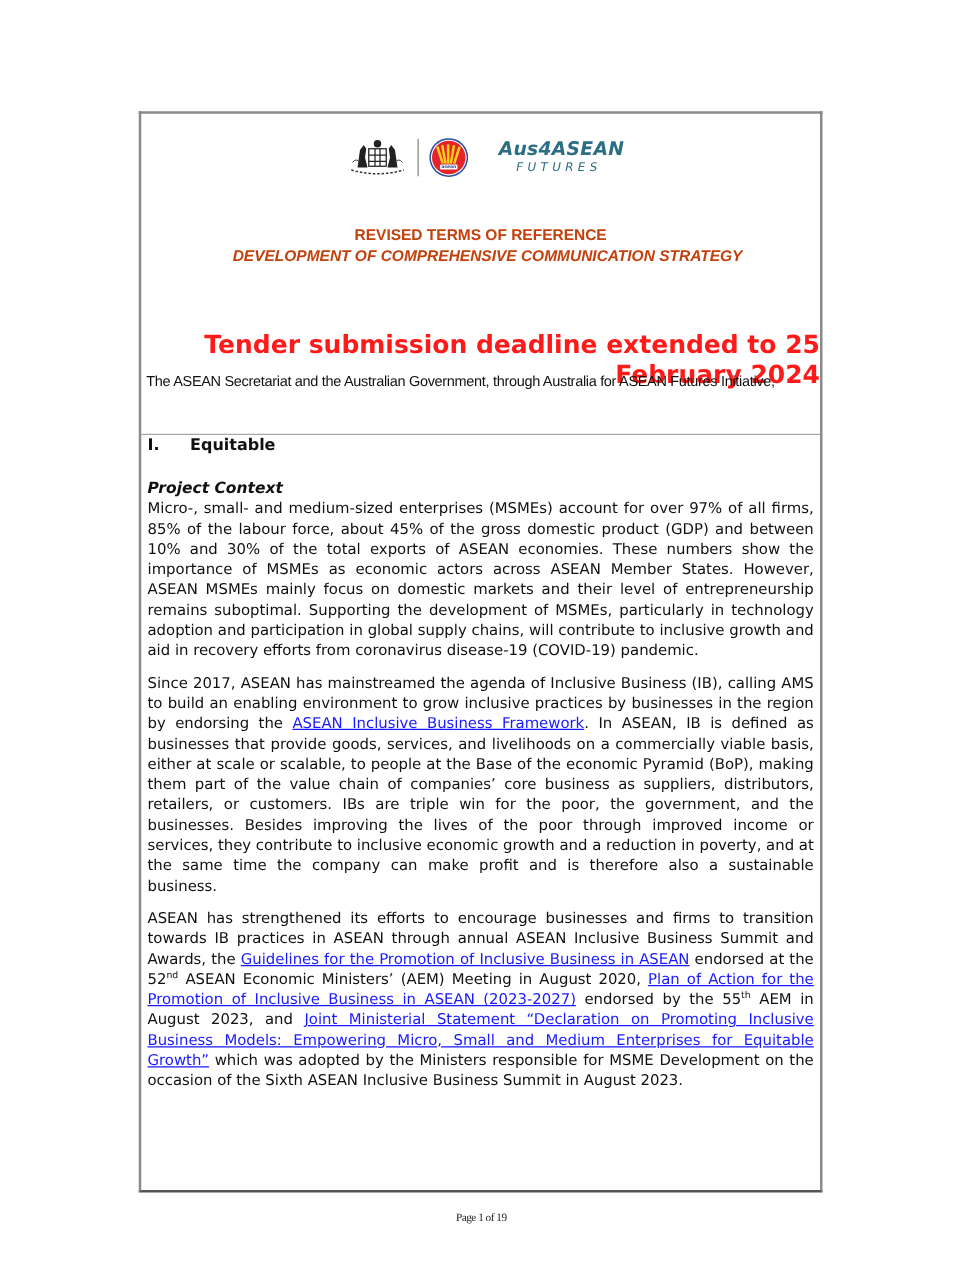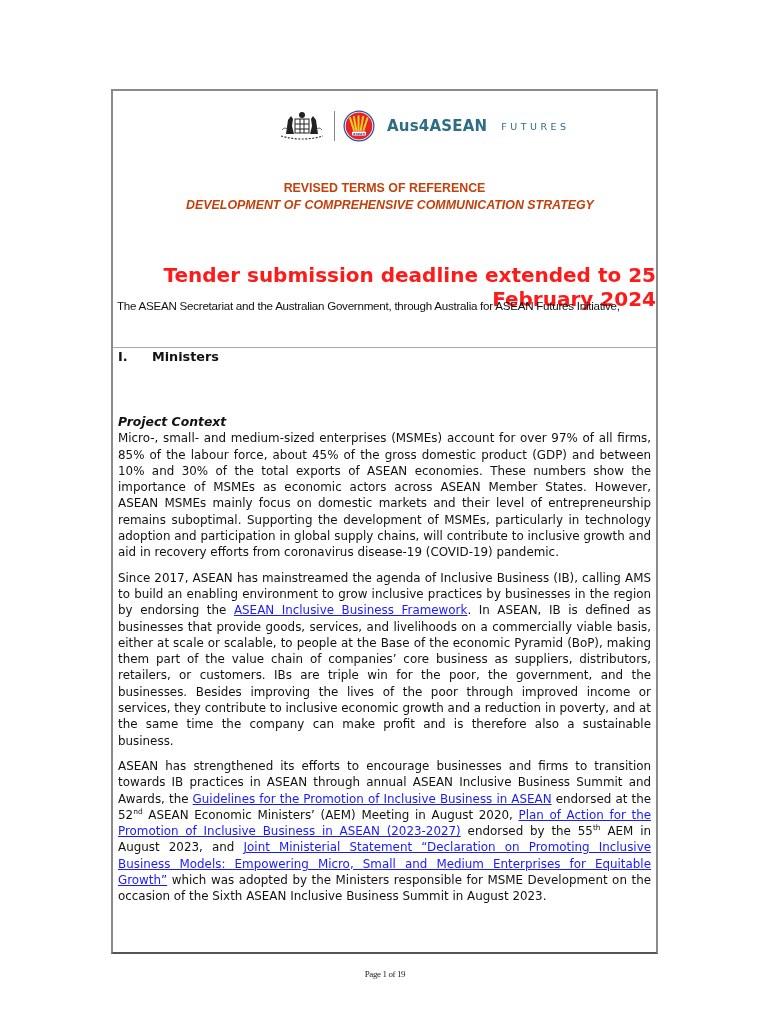--- a/index.html
+++ b/index.html
@@ -7,34 +7,34 @@
   .page-box {
     position:absolute; left:111px; top:89px; width:547px; height:865px;
     border-top:2px solid #8a8a8a; border-left:2px solid #8a8a8a;
     border-right:2px solid #8a8a8a; border-bottom:2px solid #555;
     box-sizing:border-box;
   }
   .logo-row { position:absolute; left:165px; top:15px; height:40px; display:flex; align-items:center; }
   .crest { width:48px; height:36px; }
   .logo-sep { width:1px; height:30px; background:#888; margin:0 8px 0 8px; }
   .asean-emblem { width:32px; height:32px; }
-  .brand { margin-left:12px; display:flex; flex-direction:row; line-height:1; }
+  .brand { margin-left:24px; display:flex; flex-direction:column; line-height:1;font-style:italic; }
   .brand-main { font-family:"DejaVu Sans", sans-serif; font-weight:bold; font-size:15px; color:#2c6e83; letter-spacing:0.2px; }
   .brand-sub { font-family:"DejaVu Sans", sans-serif; font-size:9.5px; color:#2c6e83; letter-spacing:3.5px; margin-top:3px; padding-left:14px; }
 
   .title-block { position:absolute; left:0; right:0; top:89px; text-align:center; font-family:"Liberation Sans", sans-serif; font-weight:bold; font-size:12.4px; line-height:17px; color:#c2410c; }
   .title-block .it { font-style:italic;margin-left:11px; }
   .deadline { position:absolute; left:0; right:0; top:172px; text-align:right; font-family:"DejaVu Sans", sans-serif; font-weight:bold; font-size:20px; color:#ff1a1a; }
   .invite { position:absolute; left:4px; right:4px; top:206px; text-align:left; font-family:"Liberation Sans", sans-serif; font-size:11.6px; line-height:17px; color:#111; letter-spacing:-0.25px; }
   .divider { position:absolute; left:0; right:0; top:256px; height:1px; background:#a8a8a8; }
 
   .section-head { position:absolute; left:5px; top:258px; font-family:"DejaVu Sans", sans-serif; font-weight:bold; font-size:12.8px; }
   .section-head .num { display:inline-block; width:34px; }
 
-  .body { position:absolute; left:5px; right:5px; top:291px; font-family:"DejaVu Sans", sans-serif; font-size:11.9px; line-height:16.3px; color:#111;margin-top:32px; }
+  .body { position:absolute; left:5px; right:5px; top:291px; font-family:"DejaVu Sans", sans-serif; font-size:11.9px; line-height:16.3px; color:#111; }
   .body p { margin:0 0 9px 0; text-align:justify; }
   .subhead { font-weight:bold; font-style:italic; font-size:12.4px; display:block; }
   a.link { color:#1a1aff; text-decoration:underline; }
   sup { font-size:7.5px; line-height:0; vertical-align:super; }
 
   .footer { position:absolute; left:0; width:770px; top:969px; text-align:center; font-family:Liberation Serif, serif; font-size:9px; color:#222; letter-spacing:-0.4px; }
 </style>
 </head>
 <body>
 
@@ -83,21 +83,21 @@
 
   <div class="deadline">Tender submission deadline extended to 25 February 2024</div>
 
   <div class="invite">
     <div>The ASEAN Secretariat and the Australian Government, through Australia for ASEAN Futures Initiative,</div>
   </div>
 
   <div class="divider"></div>
 
   <div class="section-head">
-    <span class="num">I.</span><span>Ministers</span>
+    <span class="num">I.</span><span>Equitable</span>
   </div>
 
   <div class="body">
     <span class="subhead">Project Context</span>
     <p>Micro-, small- and medium-sized enterprises (MSMEs) account for over 97% of all firms, 85% of the labour force, about 45% of the gross domestic product (GDP) and between 10% and 30% of the total exports of ASEAN economies. These numbers show the importance of MSMEs as economic actors across ASEAN Member States. However, ASEAN MSMEs mainly focus on domestic markets and their level of entrepreneurship remains suboptimal.  Supporting the development of MSMEs, particularly in technology adoption and participation in global supply chains, will contribute to inclusive growth and aid in recovery efforts from coronavirus disease-19 (COVID-19) pandemic.</p>
     <p><span>Since 2017, ASEAN has mainstreamed the agenda of Inclusive Business (IB), calling AMS to build an enabling environment to grow inclusive practices by businesses in the region by endorsing the </span><a class="link">ASEAN Inclusive Business Framework</a><span>. In ASEAN, IB is defined as businesses that provide goods, services, and livelihoods on a commercially viable basis, either at scale or scalable, to people at the Base of the economic Pyramid (BoP), making them part of the value chain of companies’ core business as suppliers, distributors, retailers, or customers. IBs are triple win for the poor, the government, and the businesses. Besides improving the lives of the poor through improved income or services, they contribute to inclusive economic growth and a reduction in poverty, and at the same time the company can make profit and is therefore also a sustainable business.</span></p>
     <p><span>ASEAN has strengthened its efforts to encourage businesses and firms to transition towards IB practices in ASEAN through annual ASEAN Inclusive Business Summit and Awards, the </span><a class="link">Guidelines for the Promotion of Inclusive Business in ASEAN</a><span> endorsed at the 52</span><sup>nd</sup><span> ASEAN Economic Ministers’ (AEM) Meeting in August 2020, </span><a class="link">Plan of Action for the Promotion of Inclusive Business in ASEAN (2023-2027)</a><span> endorsed by the 55</span><sup>th</sup><span> AEM in August 2023, and </span><a class="link">Joint Ministerial Statement “Declaration on Promoting Inclusive Business Models: Empowering Micro, Small and Medium Enterprises for Equitable Growth”</a><span> which was adopted by the Ministers responsible for MSME Development on the occasion of the Sixth ASEAN Inclusive Business Summit in August 2023.</span></p>
   </div>
 </div>
 

